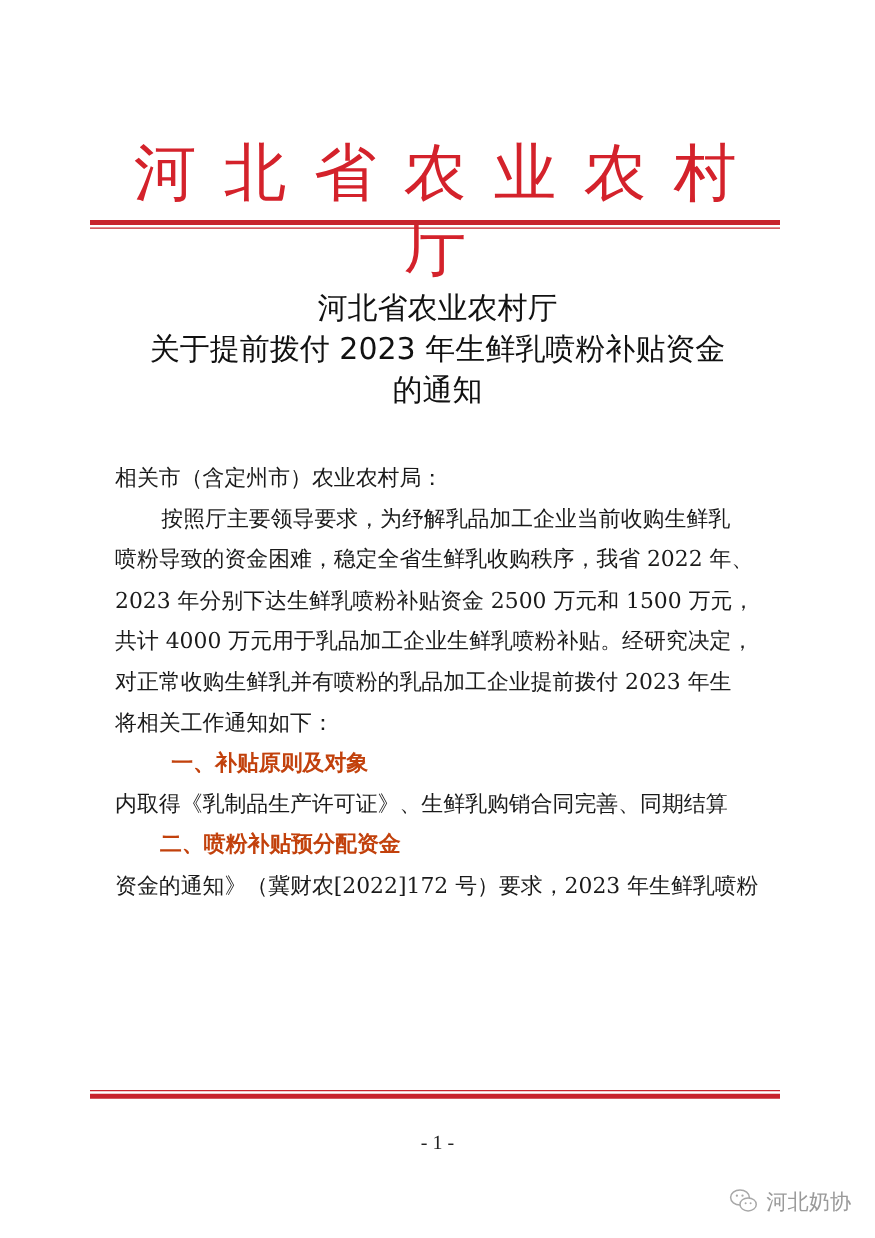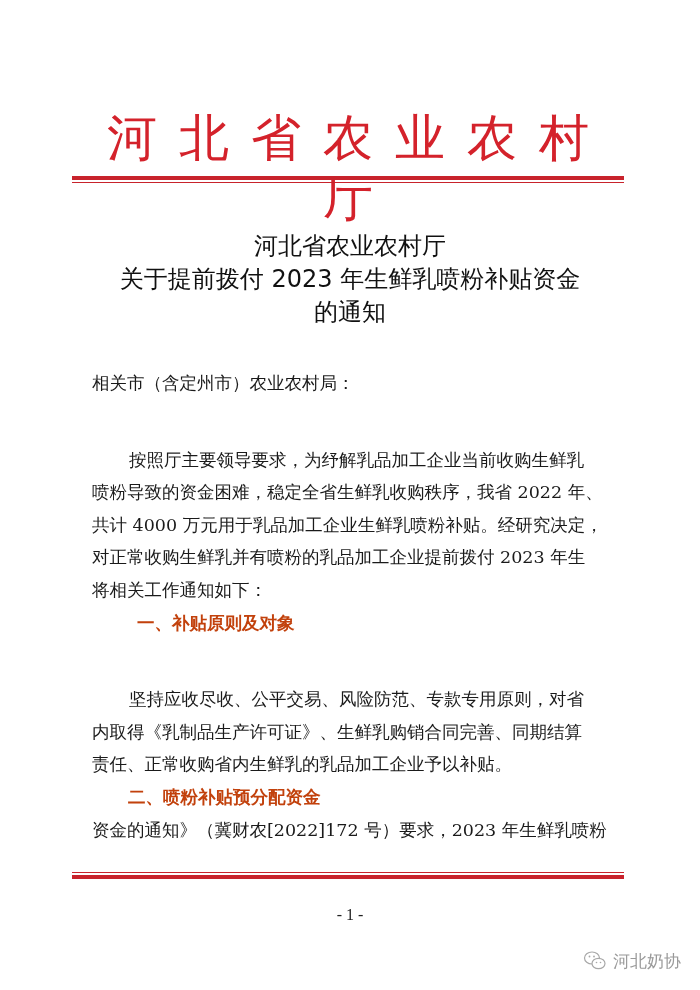--- a/index.html
+++ b/index.html
@@ -20,21 +20,21 @@
       position: absolute; left: 70px; width: 560px; top: 230px;
       text-align: center; font-family: "DejaVu Sans", "Liberation Sans", sans-serif;
       font-size: 24px; line-height: 33px; color: #111;
     }
     .title div { white-space: nowrap; }
     .body-text {
       position: absolute; left: 92px; width: 520px; top: 367px;
       font-size: 17.5px; line-height: 32.6px; color: #1a1a1a;
     }
     .line { white-space: nowrap; height: 32.6px; }
-    .indent { padding-left: 37px; margin-top: 44px; }
+    .indent { padding-left: 37px; }
     .heading {
       font-family: "DejaVu Sans", "Liberation Sans", sans-serif; font-weight: bold;
       font-size: 17.5px; color: #c2410c;
     }
     .h1 { padding-left: 45px; }
     .h2 { padding-left: 36px; }
     .page-num {
       position: absolute; top: 906px; left: 0; width: 700px; text-align: center;
       font-family: "Liberation Serif", "DejaVu Serif", serif; font-size: 16px; color: #222;
     }
@@ -54,27 +54,26 @@
 <div class="title">
   <div>河北省农业农村厅</div>
   <div>关于提前拨付 2023 年生鲜乳喷粉补贴资金</div>
   <div>的通知</div>
 </div>
 
 <div class="body-text">
   <div class="line">相关市（含定州市）农业农村局：</div>
   <div class="line indent">按照厅主要领导要求，为纾解乳品加工企业当前收购生鲜乳</div>
   <div class="line">喷粉导致的资金困难，稳定全省生鲜乳收购秩序，我省 2022 年、</div>
+  <div class="line">2023 年分别下达生鲜乳喷粉补贴资金 2500 万元和 1500 万元，</div>
   <div class="line">共计 4000 万元用于乳品加工企业生鲜乳喷粉补贴。经研究决定，</div>
   <div class="line">对正常收购生鲜乳并有喷粉的乳品加工企业提前拨付 2023 年生</div>
   <div class="line">将相关工作通知如下：</div>
   <div class="line heading h1">一、补贴原则及对象</div>
-  <div class="line indent">坚持应收尽收、公平交易、风险防范、专款专用原则，对省</div>
   <div class="line">内取得《乳制品生产许可证》、生鲜乳购销合同完善、同期结算</div>
-  <div class="line">责任、正常收购省内生鲜乳的乳品加工企业予以补贴。</div>
   <div class="line heading h2">二、喷粉补贴预分配资金</div>
   <div class="line">资金的通知》（冀财农[2022]172 号）要求，2023 年生鲜乳喷粉</div>
 </div>
 
 <div class="red-thin" style="top:872px;"></div>
 <div class="red-thick" style="top:875px;"></div>
 
 <div class="page-num">- 1 -</div>
 
 <div class="watermark">

